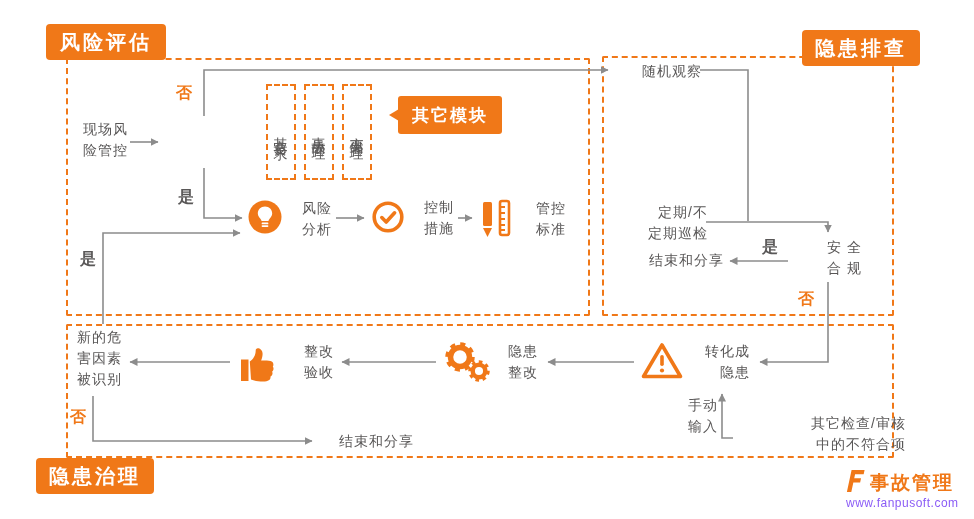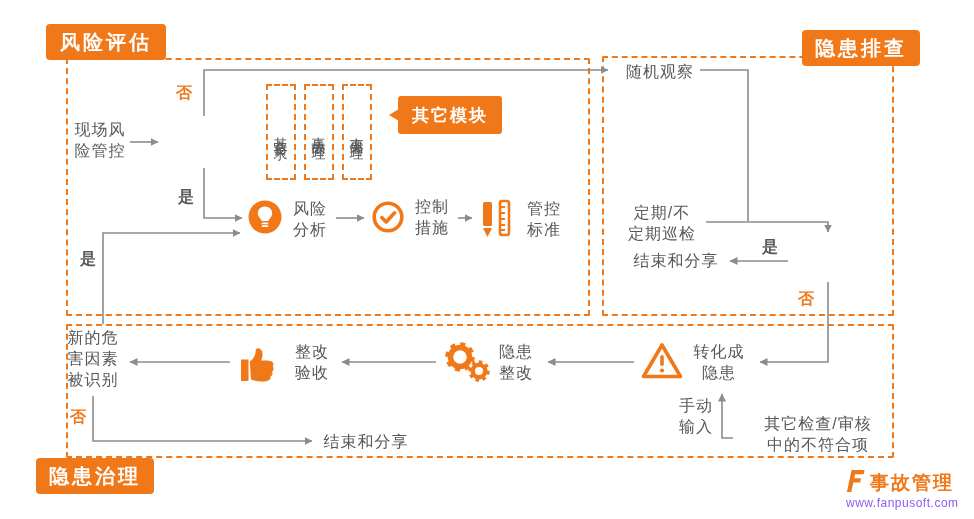--- a/index.html
+++ b/index.html
@@ -4,22 +4,22 @@
 <style>
   * { margin:0; padding:0; box-sizing:border-box; }
   html,body { background:#ffffff; font-family:"Liberation Sans","DejaVu Sans",sans-serif; }
   .canvas { position:relative; width:974px; height:519px; background:#ffffff; overflow:hidden; }
 
   .zone { position:absolute; border:2px dashed #F07818; border-radius:2px; }
 
   .badge { position:absolute; background:#F07818; color:#ffffff; font-size:20px; font-weight:700;
            letter-spacing:3px; border-radius:4px; display:flex; align-items:center; justify-content:center; }
 
-  .node { position:absolute; color:#595757; font-size:16px; line-height:21px; font-weight:500;
-          text-align:center; white-space:pre-line; letter-spacing:1px; }
+  .node { position:absolute; color:#595757; font-size:14px; line-height:21px; font-weight:500;
+          text-align:right; white-space:pre-line; letter-spacing:1px; }
 
   .lbl { position:absolute; font-size:16px; font-weight:700; line-height:18px; }
   .lbl.no  { color:#F07818; }
   .lbl.yes { color:#595757; }
 
   .mbox { position:absolute; width:30px; height:96px; border:2px dashed #F07818;
           display:flex; align-items:center; justify-content:center; background:#fff; }
   .mbox span { writing-mode:vertical-rl; text-orientation:upright; font-size:14px; color:#595757;
                letter-spacing:3px; line-height:1; font-weight:500; }
 
@@ -118,20 +118,22 @@
   <div class="mbox" style="left:342px;top:84px;">
     <span>变更管理</span>
   </div>
   <div class="callout" style="left:398px;top:96px;width:104px;height:38px;">其它模块</div>
 
   <div class="node" style="left:618px;top:61px;width:84px;">随机观察</div>
   <div class="node" style="left:616px;top:202px;width:92px;">定期/不
 定期巡检</div>
   <div class="node" style="left:628px;top:250px;width:96px;">结束和分享</div>
   <div class="lbl yes" style="left:762px;top:238px;">是</div>
+  <div class="node" style="left:794px;top:237px;width:68px;">安 全
+合 规</div>
   <div class="lbl no" style="left:798px;top:290px;">否</div>
 
   <span class="icon" style="left:640px;top:340px;">
     <svg width="44" height="42" viewBox="0 0 44 42">
       <path d="M22 5 40.5 36.5h-37z" fill="none" stroke="#F07818" stroke-width="3.6" stroke-linejoin="round"></path>
       <rect x="20.2" y="15" width="3.6" height="11" rx="1.8" fill="#F07818"></rect>
       <circle cx="22" cy="30.5" r="2.1" fill="#F07818"></circle>
     </svg>
   </span>
   <div class="node" style="left:688px;top:341px;width:62px;">转化成

